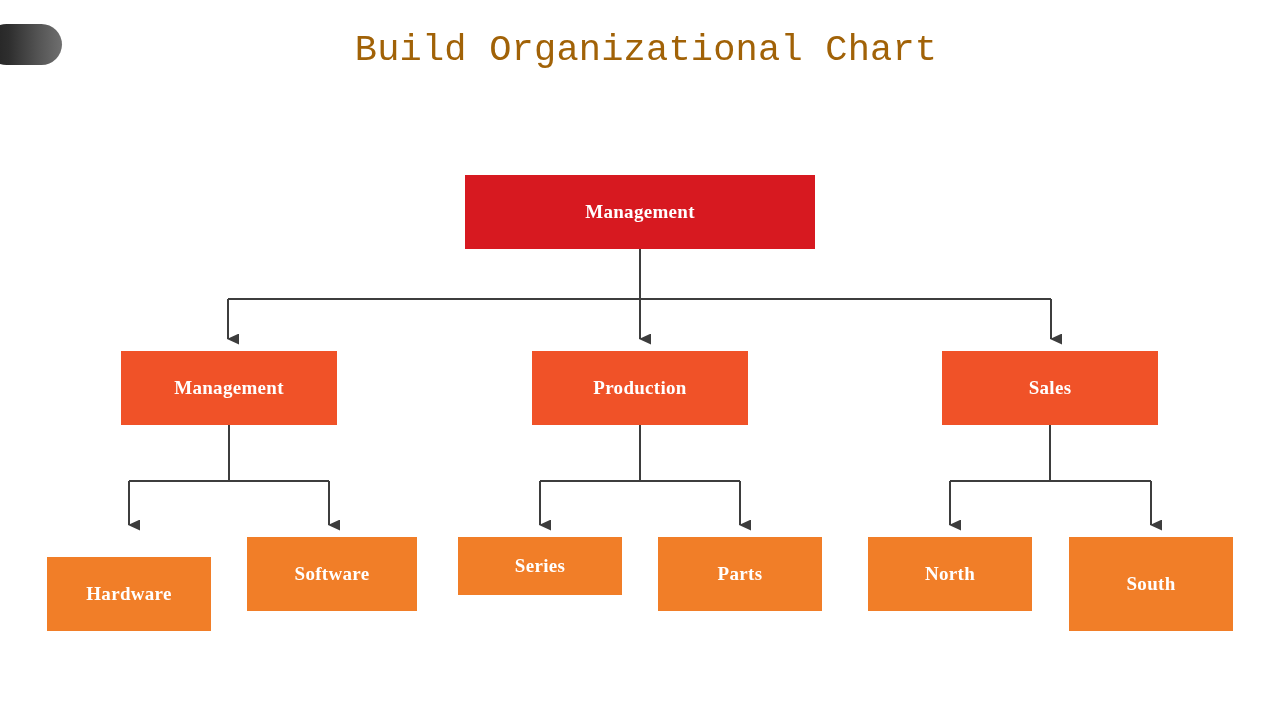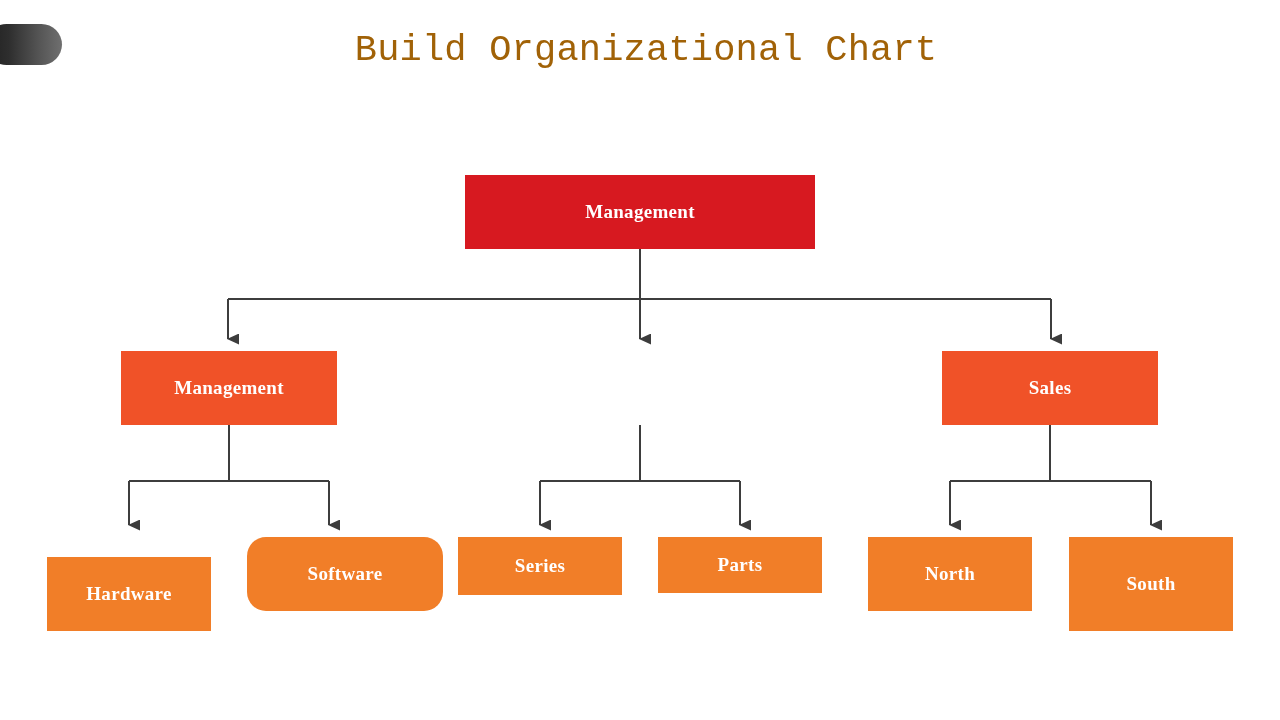--- a/index.html
+++ b/index.html
@@ -136,38 +136,41 @@
     </svg>
 
     <div class="node level-1" style="left:465px; top:171px; width:350px; height:74px;">
       <span>Management</span>
     </div>
 
     <div class="node level-2" style="left:121px; top:347px; width:216px; height:74px;">
       <span>Management</span>
     </div>
 
+    <div class="node level-2" style="left:532px; top:347px; width:216px; height:74px;">
+      <span>Production</span>
+    </div>
 
     <div class="node level-2" style="left:942px; top:347px; width:216px; height:74px;">
       <span>Sales</span>
     </div>
 
     <div class="node level-3" style="left:47px; top:533px; width:164px; height:74px;margin-top:20px;">
       <span>Hardware</span>
     </div>
 
-    <div class="node level-3" style="left:247px; top:533px; width:196px; height:74px;border-radius:19px;">
+    <div class="node level-3" style="left:247px; top:533px; width:170px; height:74px;">
       <span>Software</span>
     </div>
 
     <div class="node level-3" style="left:458px; top:533px; width:164px; height:58px;">
       <span>Series</span>
     </div>
 
-    <div class="node level-3" style="left:658px; top:533px; width:164px; height:56px;">
+    <div class="node level-3" style="left:658px; top:533px; width:164px; height:74px;">
       <span>Parts</span>
     </div>
 
     <div class="node level-3" style="left:868px; top:533px; width:164px; height:74px;">
       <span>North</span>
     </div>
 
     <div class="node level-3" style="left:1069px; top:533px; width:164px; height:94px;">
       <span>South</span>
     </div>

